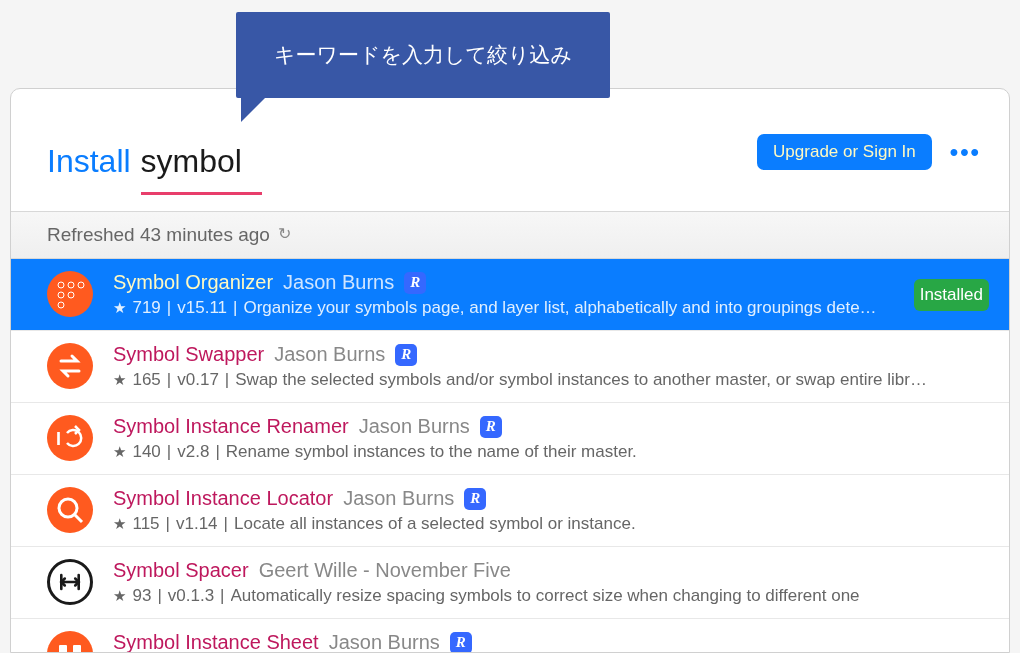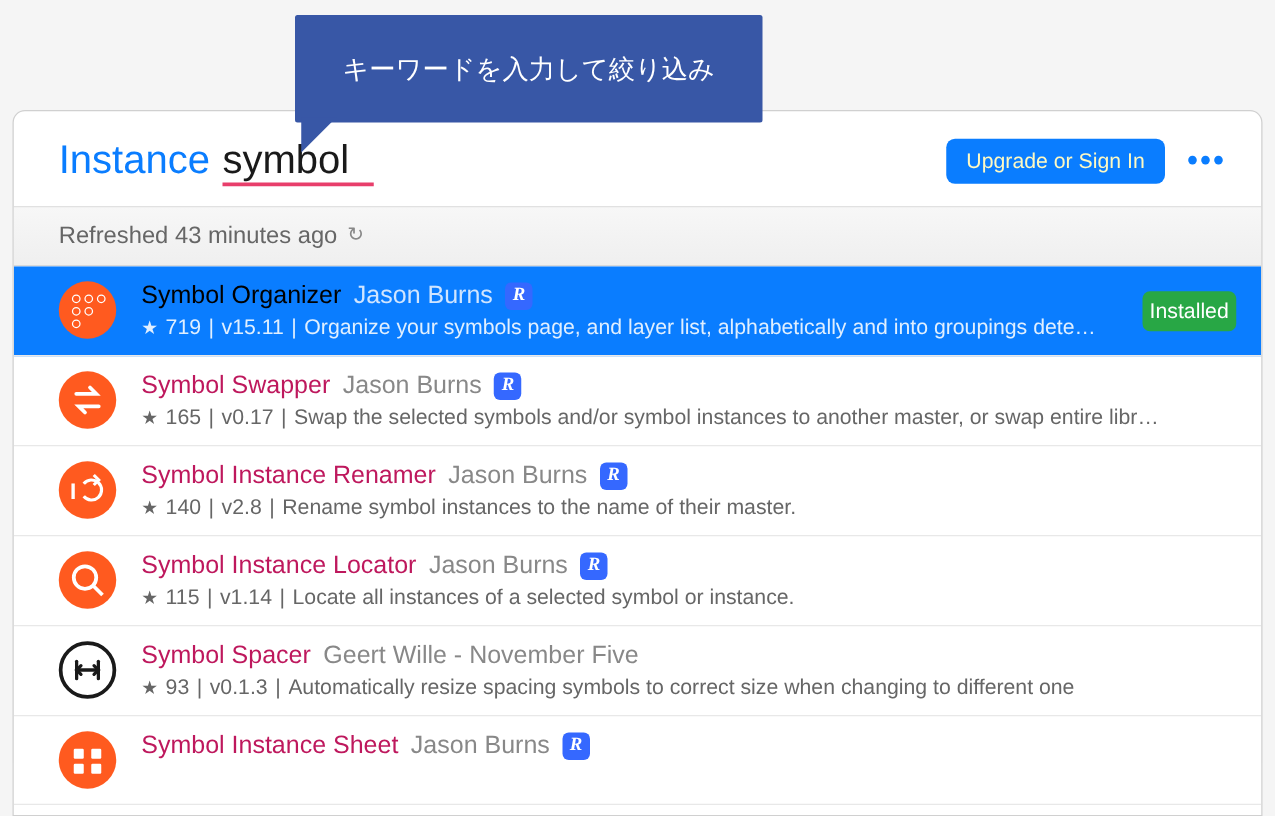--- a/index.html
+++ b/index.html
@@ -52,22 +52,23 @@
     .header-left {
       display: flex;
       align-items: baseline;
       font-size: 32px;
       gap: 10px;
     }
     .install-label { color: #0a7dff; font-weight: 400; }
     .search-term {
       color: #1a1a1a;
       border-bottom: 3px solid #e83e6b;
-      padding-bottom: 0;
+      padding-bottom: 12px;
       padding-right: 20px;
+      margin-top: 34px;
     }
     .header-right { display: flex; align-items: center; gap: 18px; }
     .upgrade-btn {
       background: #0a7dff;
       color: #fef9c3;
       border: none;
       border-radius: 7px;
       padding: 8px 16px;
       font-size: 17px;
       font-weight: 500;
@@ -118,21 +119,21 @@
       min-width: 0;
     }
     .row .title-line {
       display: flex;
       align-items: center;
       gap: 10px;
       font-size: 20px;
       margin-bottom: 4px;
     }
     .row .plugin-name { font-weight: 500; color: #be185d; }
-    .row.selected .plugin-name { color: #000000; }
+    .row.selected .plugin-name { color: #fef9c3; }
     .row .author { color: #888; font-weight: 400; }
     .row.selected .author { color: #d0e5ff; }
     .runner-badge {
       width: 22px;
       height: 22px;
       background: #3568ff;
       border-radius: 5px;
       display: flex;
       align-items: center;
       justify-content: center;
@@ -174,21 +175,21 @@
 <body>
 
 <div class="callout">
   <span>キーワードを入力して絞り込み</span>
   <div class="callout-tail"></div>
 </div>
 
 <div class="window">
   <div class="header">
     <div class="header-left">
-      <span class="install-label">Instance</span>
+      <span class="install-label">Install</span>
       <span class="search-term">symbol</span>
     </div>
     <div class="header-right">
       <button class="upgrade-btn">Upgrade or Sign In</button>
       <span class="more-btn">•••</span>
     </div>
   </div>
 
   <div class="refresh-bar">
     <span>Refreshed 43 minutes ago</span>

